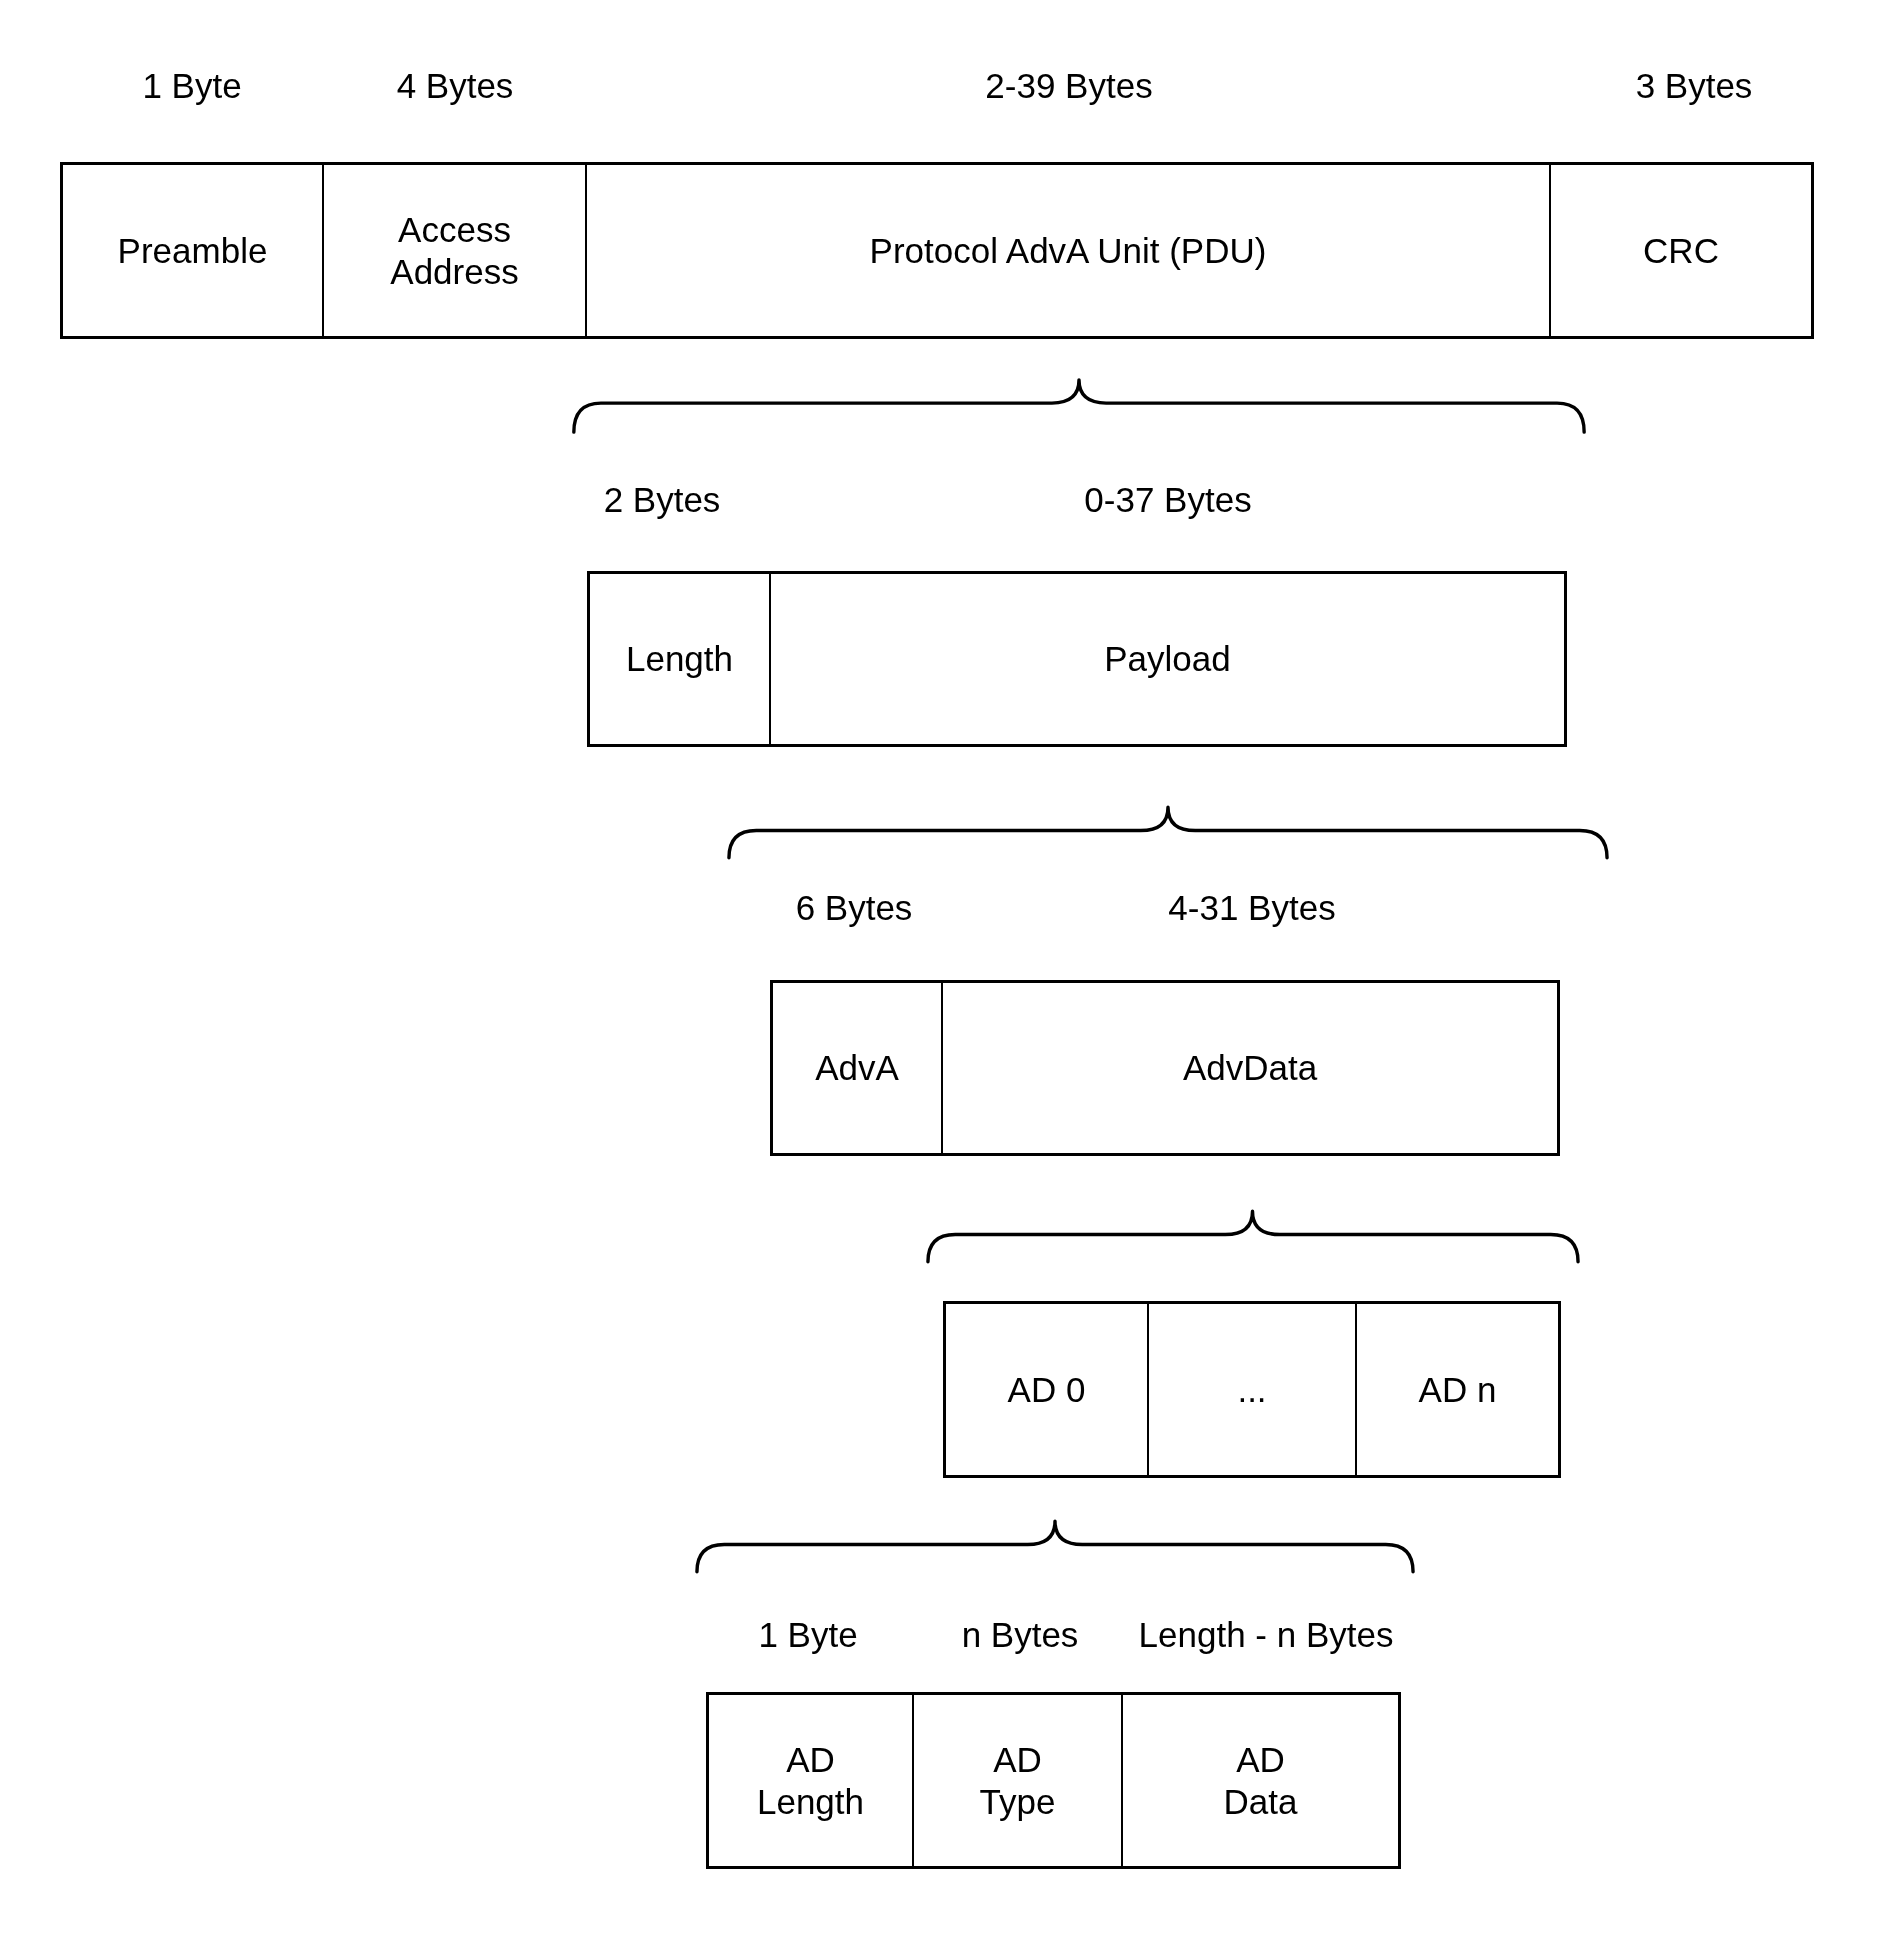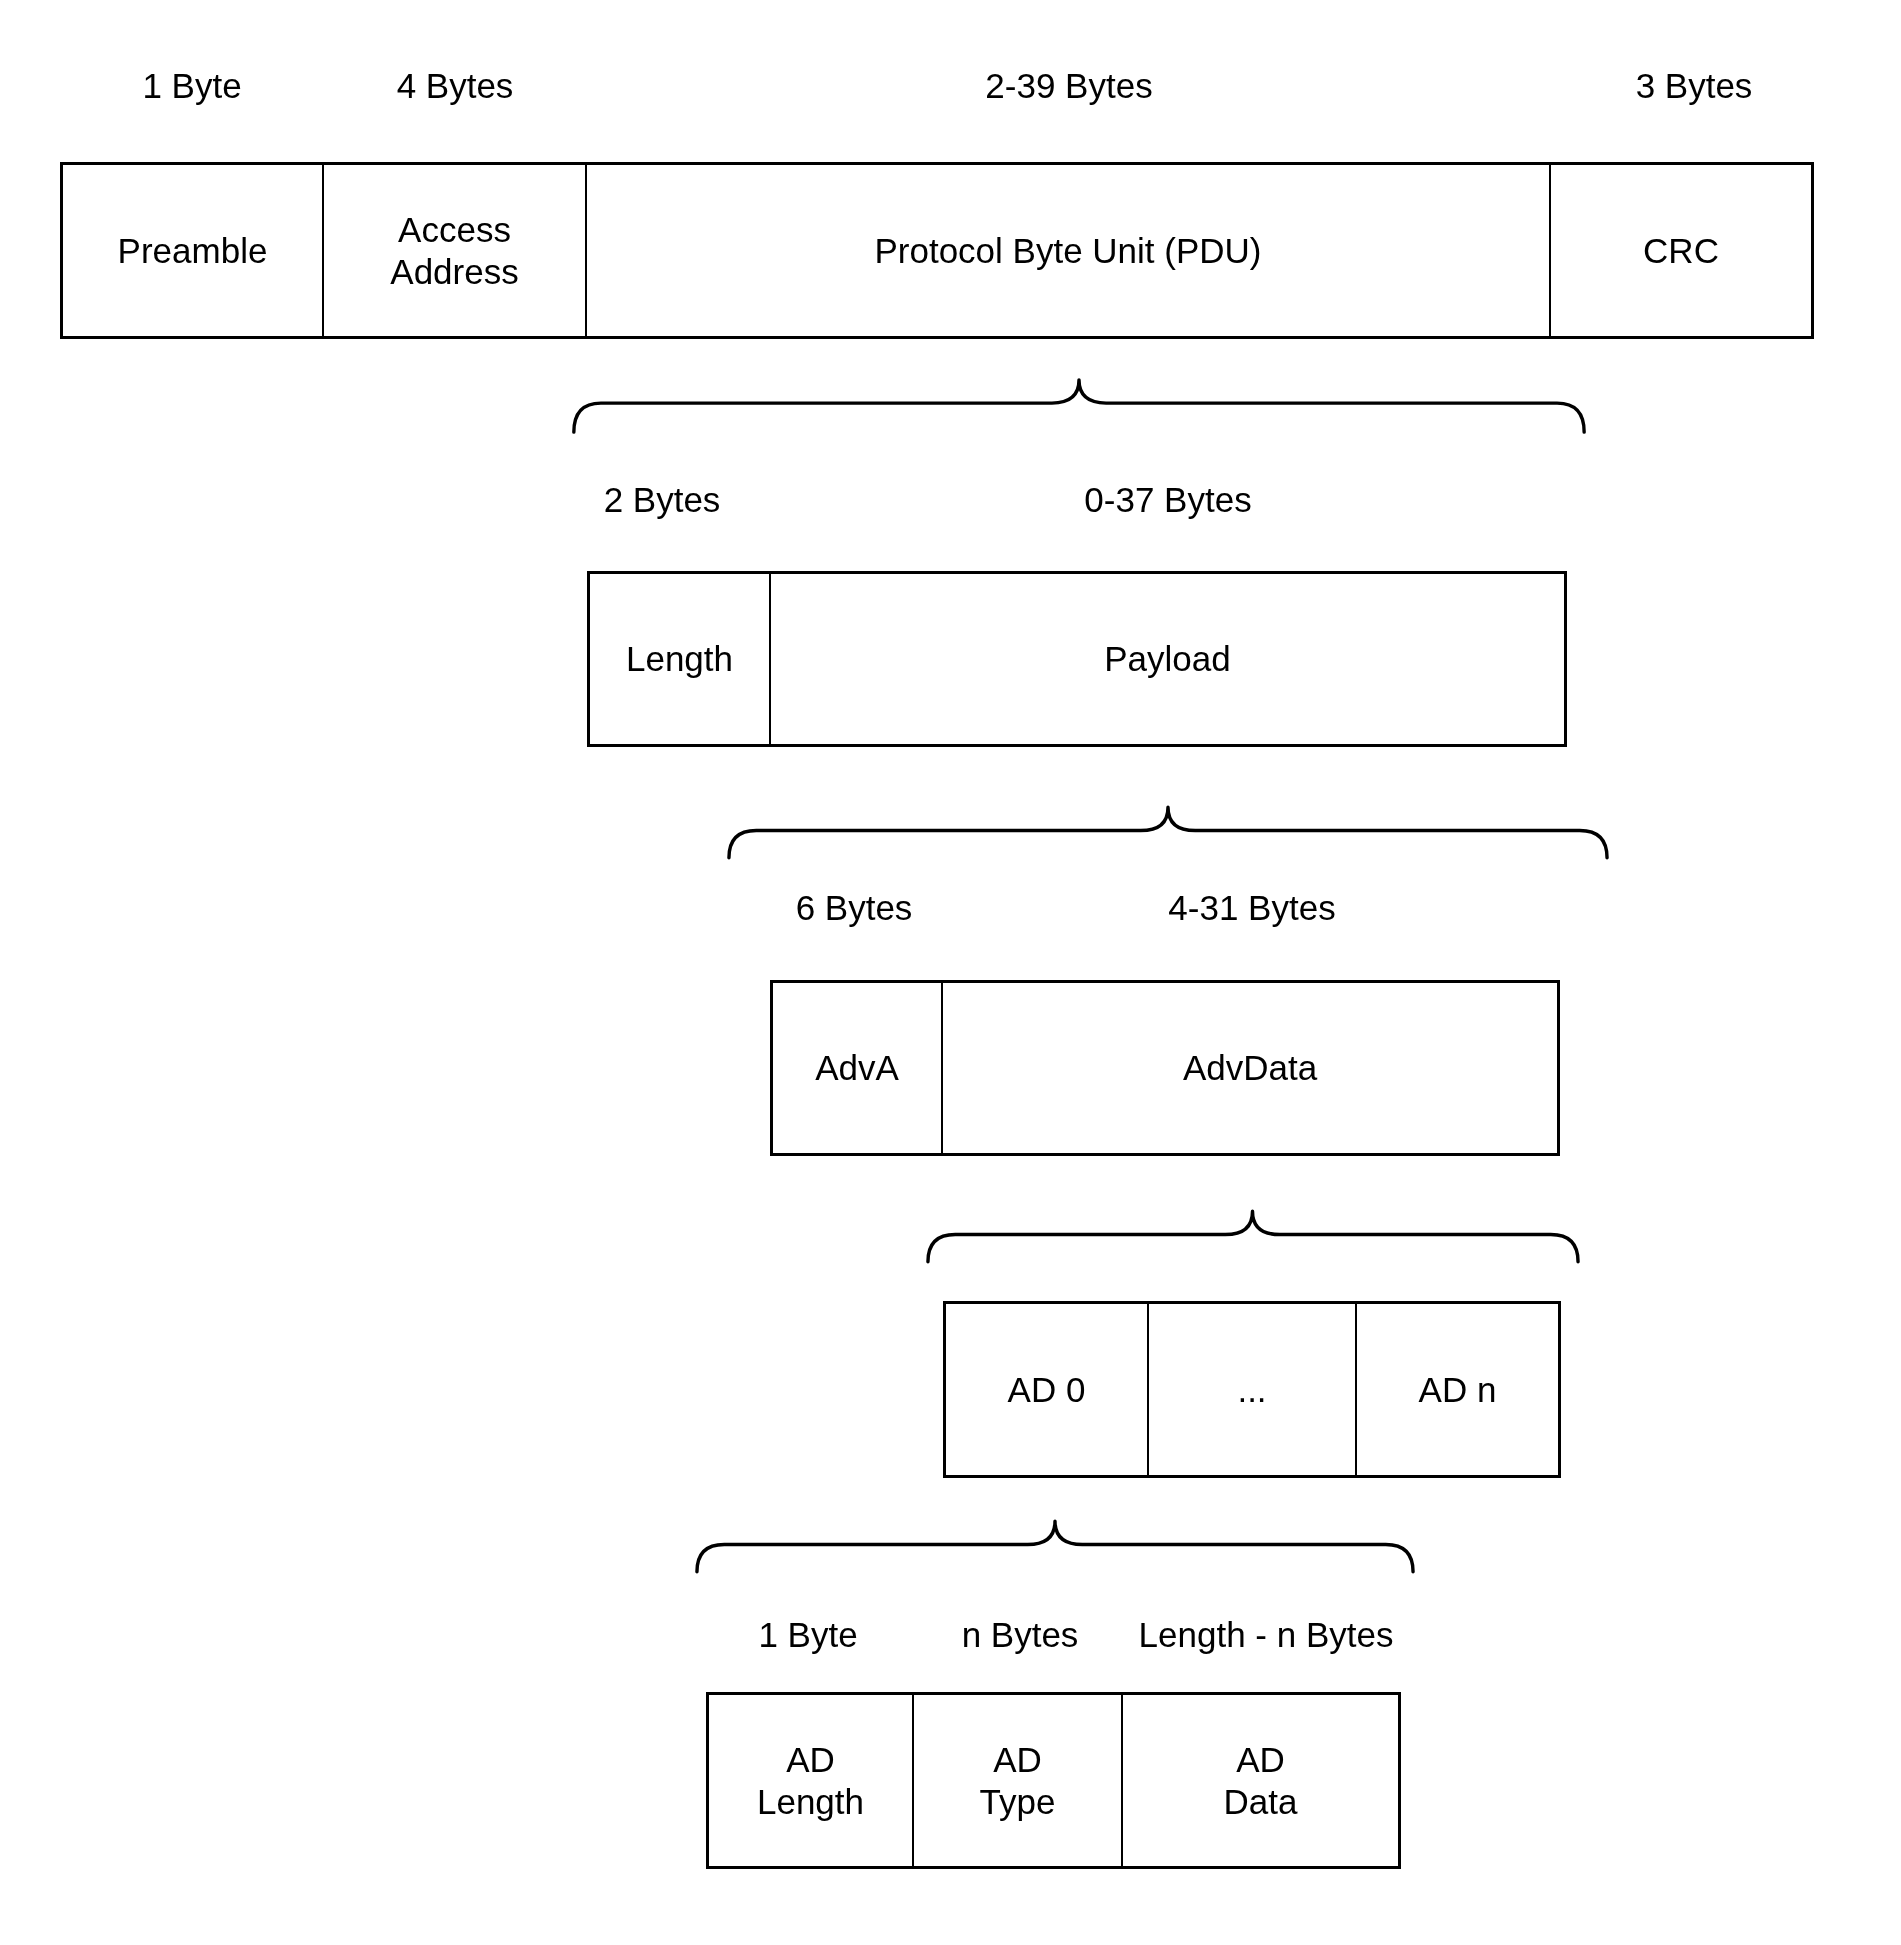--- a/index.html
+++ b/index.html
@@ -63,21 +63,21 @@
 
   <div class="size-label" style="left:192px; top:64px;">1 Byte</div>
   <div class="size-label" style="left:455px; top:64px;">4 Bytes</div>
   <div class="size-label" style="left:1069px; top:64px;">2-39 Bytes</div>
   <div class="size-label" style="left:1658px; top:64px;margin-left:36px;">3 Bytes</div>
 
   <div class="box" style="left:60px; top:162px; width:1754px; height:177px;">
     <div class="cell" style="width:259px;">Preamble</div>
     <div class="cell" style="width:263px;">Access
 Address</div>
-    <div class="cell" style="width:964px;">Protocol Byte Unit (PDU)</div>
+    <div class="cell" style="width:964px;">Protocol AdvA Unit (PDU)</div>
     <div class="cell cell-fill">CRC</div>
   </div>
 
   <svg class="brace" style="left:568px; top:376px;" width="1022" height="60" viewBox="0 0 1048 62">
     <path d="M 2 58 Q 2 28 30 28 L 496 28 Q 524 28 524 4 Q 524 28 552 28 L 1018 28 Q 1046 28 1046 58"></path>
   </svg>
 
   <div class="size-label" style="left:662px; top:478px;">2 Bytes</div>
   <div class="size-label" style="left:1168px; top:478px;">0-37 Bytes</div>
 

